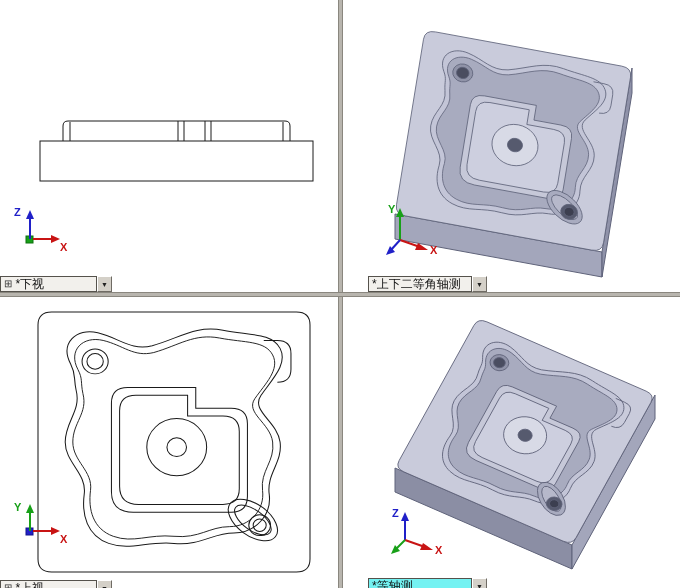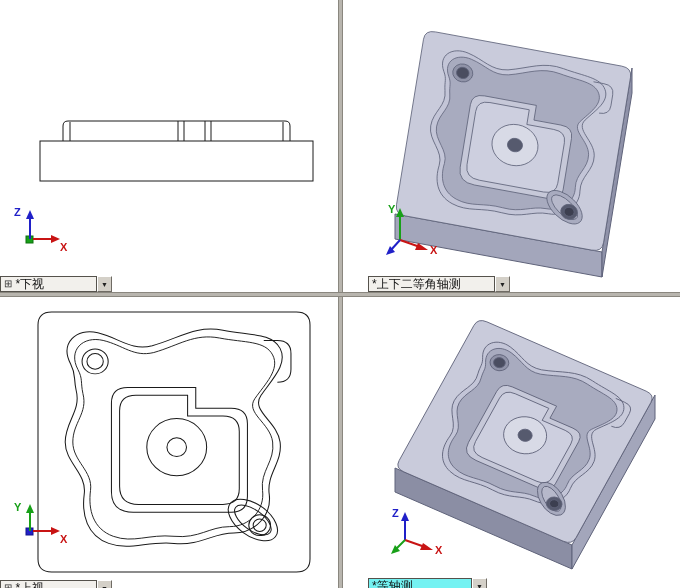--- a/index.html
+++ b/index.html
@@ -174,21 +174,21 @@
     <div class="vl-body" style="width:97px;">
       <span class="vl-icon">⊞</span>
       <span class="vl-text">*下视</span>
     </div>
     <button class="vl-drop">
       <span>▼</span>
     </button>
   </div>
 
   <div class="view-label" style="left:368px;top:276px;">
-    <div class="vl-body" style="width:127px;">
+    <div class="vl-body" style="width:104px;">
       <span class="vl-text">*上下二等角轴测</span>
     </div>
     <button class="vl-drop">
       <span>▼</span>
     </button>
   </div>
 
   <div class="view-label" style="left:0px;top:580px;">
     <div class="vl-body" style="width:97px;">
       <span class="vl-icon">⊞</span>

